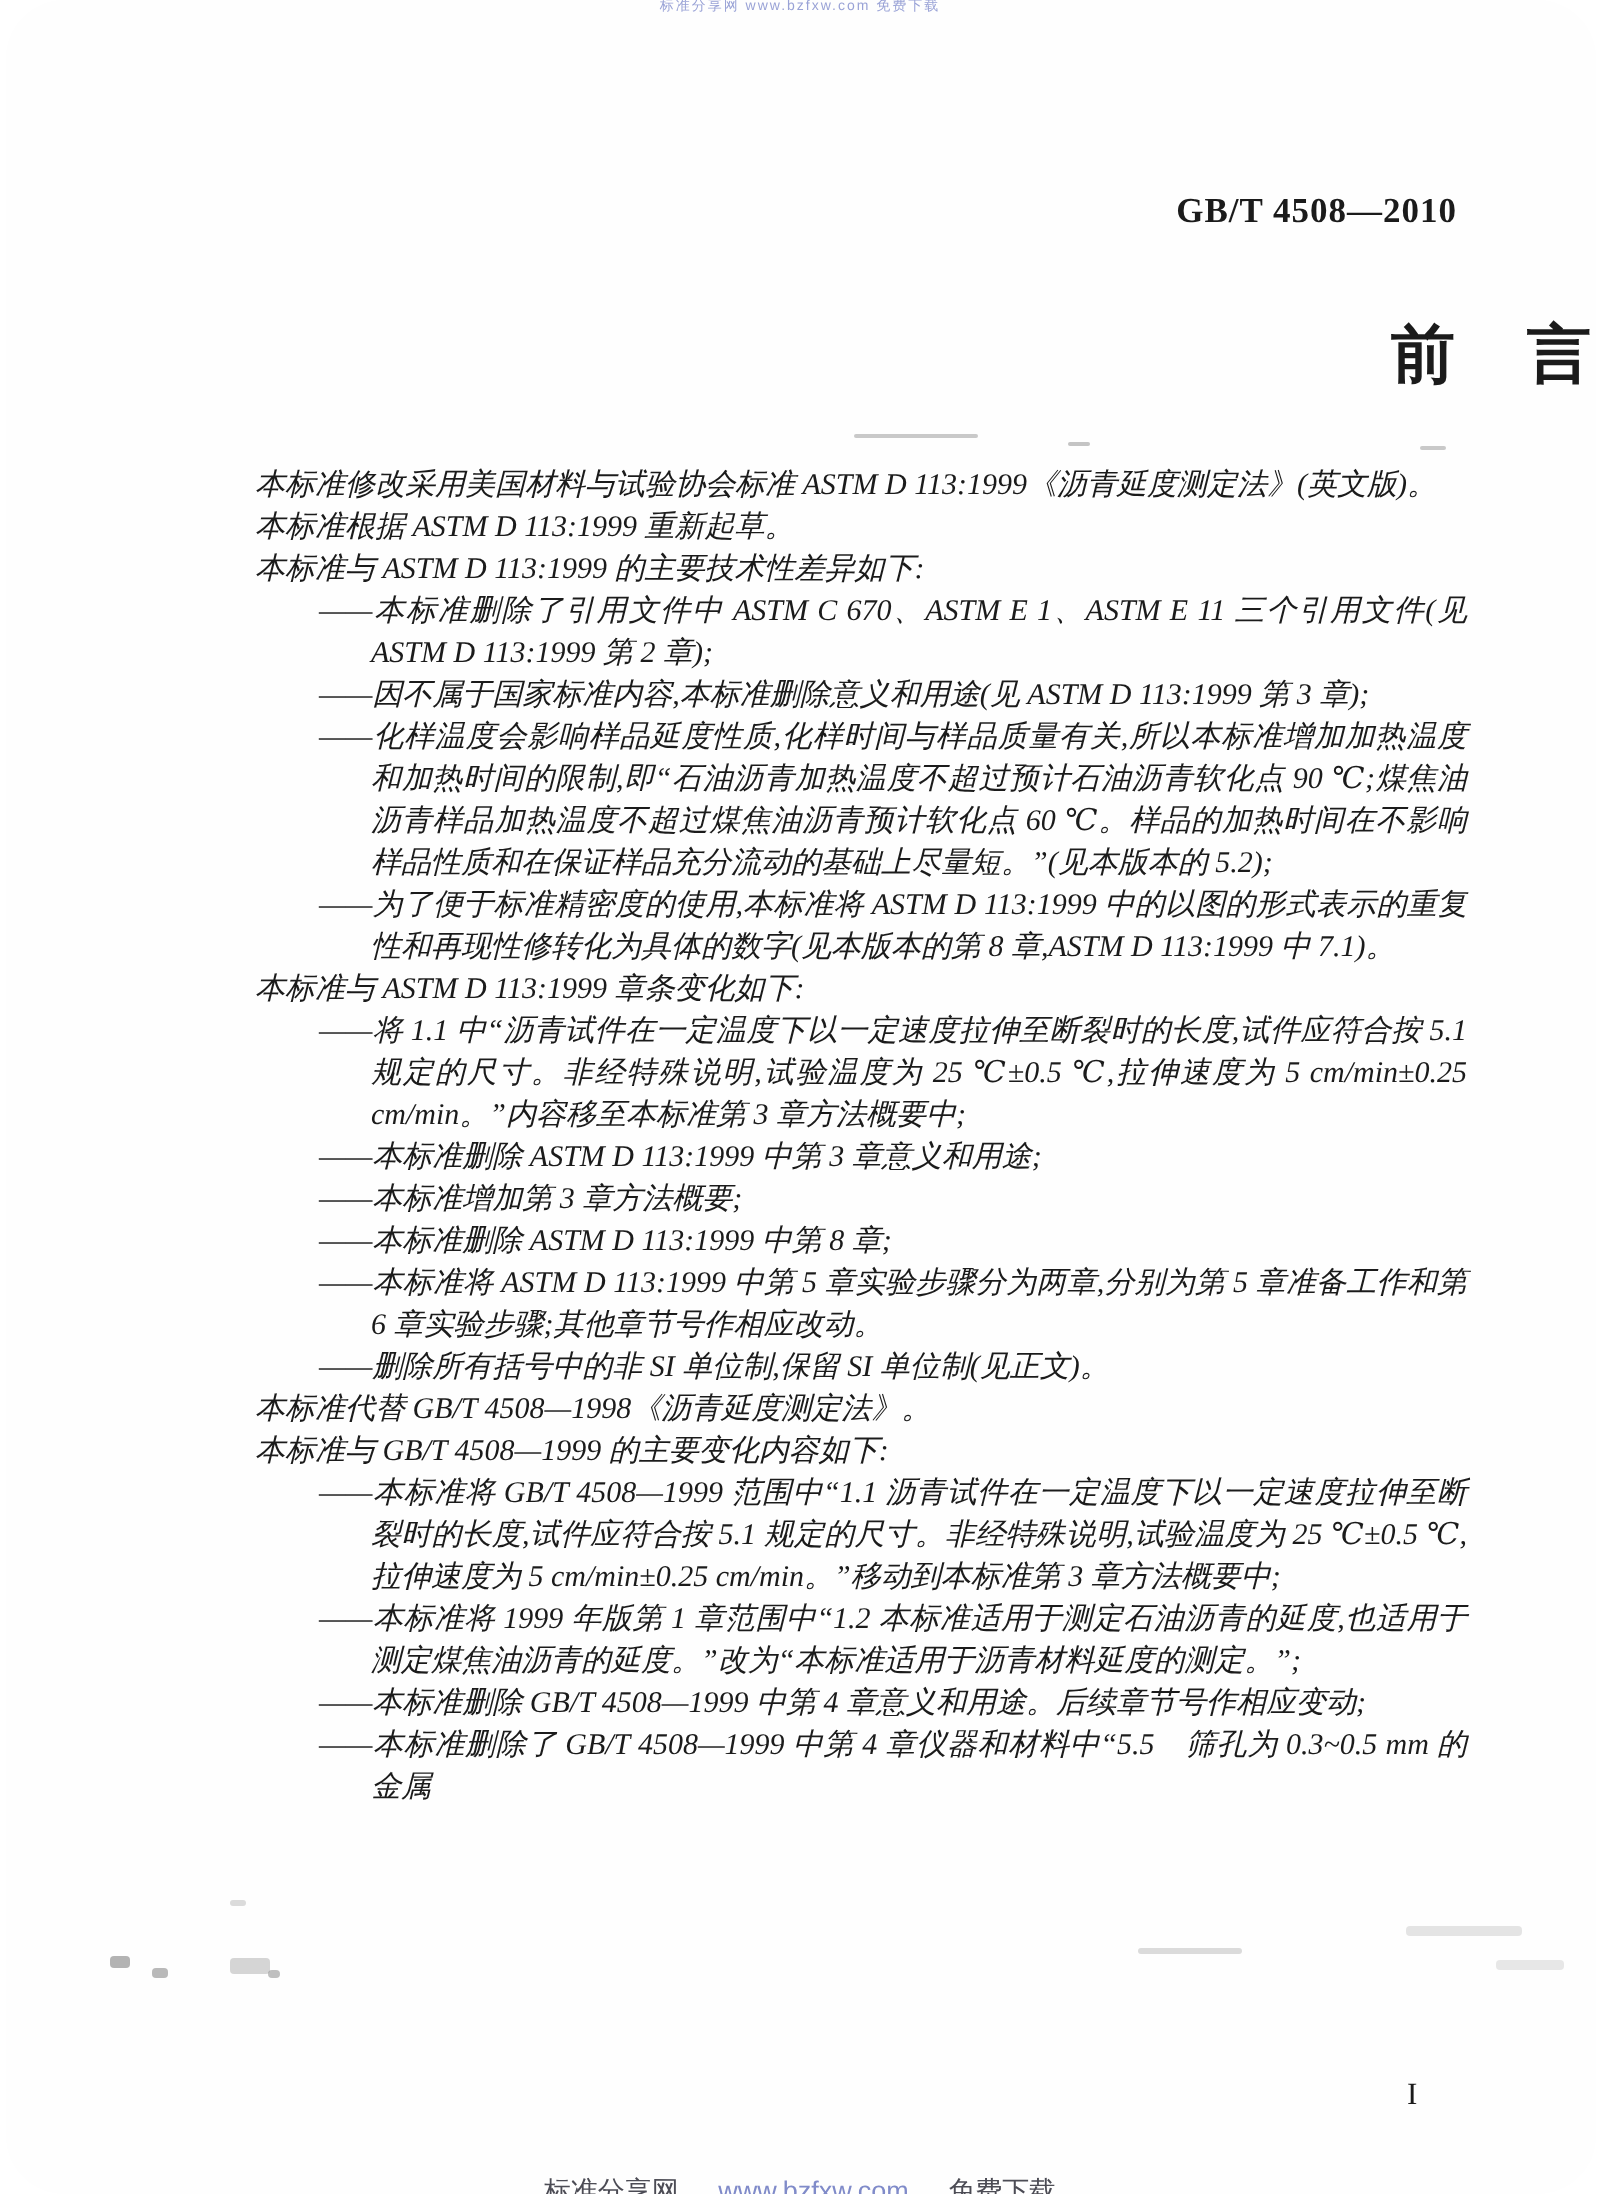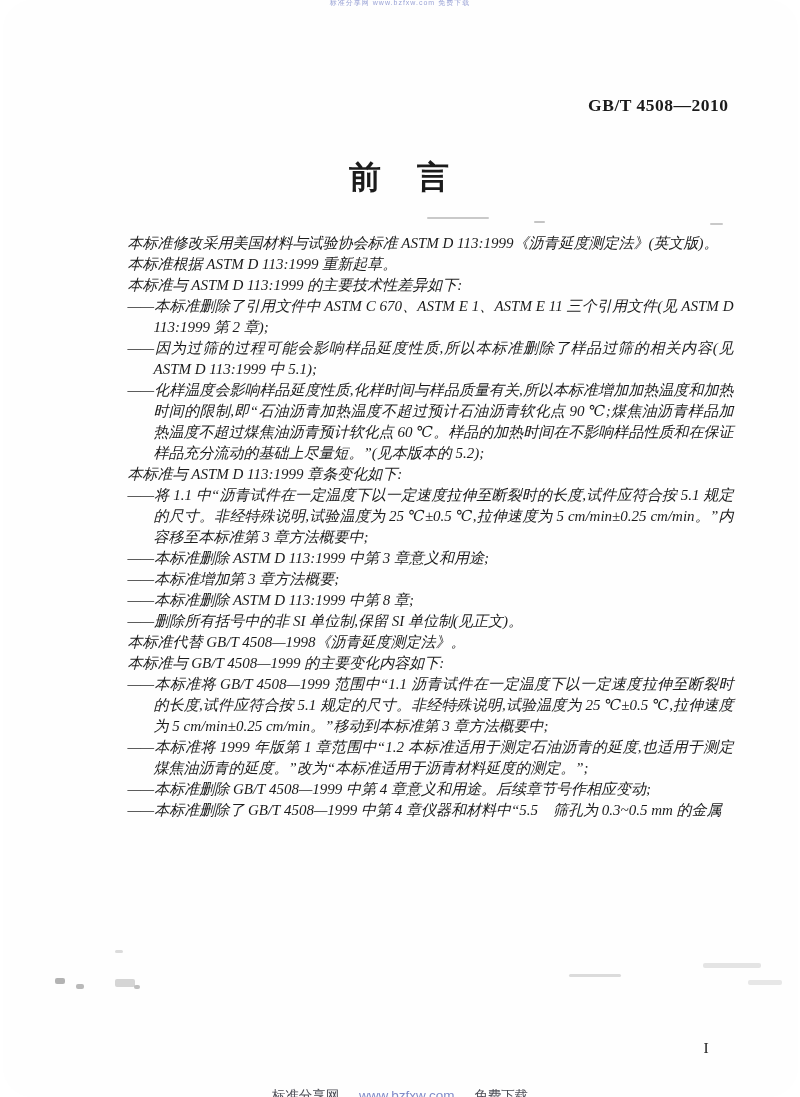--- a/index.html
+++ b/index.html
@@ -14,28 +14,28 @@
     position:absolute;top:-2px;left:0;width:100%;text-align:center;
     font-size:7px;letter-spacing:1px;color:#8f99d2;opacity:.9;
     font-family:"Liberation Sans","DejaVu Sans",sans-serif;
   }
   .std-code{
     position:absolute;top:95px;right:69px;
     font-size:17.5px;font-weight:bold;letter-spacing:.5px;
   }
   .title{
     position:absolute;top:156px;left:0;width:100%;margin:0;
-    text-align:center;font-size:32px;font-weight:bold;letter-spacing:2px;
+    text-align:right;font-size:32px;font-weight:bold;letter-spacing:2px;
   }
   .body{
     position:absolute;left:125px;top:233px;width:606px;
     font-size:15px;line-height:21px;text-align:justify;
   }
   .blk{margin:0;padding:0;font-style:italic;}
-  .item{padding-left:26px;text-indent:-26px;}
+  .item{padding-left:26px;text-indent:-26px;margin-left:32px;}
   .page-number{
     position:absolute;left:701px;top:1039px;font-size:15.5px;
   }
   .wm-bottom{
     position:absolute;top:1087px;left:0;width:100%;text-align:center;
     font-size:13.5px;color:#4c4c55;white-space:nowrap;
     font-family:"Liberation Sans","DejaVu Sans",sans-serif;
   }
   .wm-bottom .wm-url{color:#808bc9;margin:0 16px;}
   .artifact{position:absolute;background:#8a8a8a;border-radius:2px;}
@@ -49,27 +49,29 @@
 
   <div class="std-code">GB/T 4508—2010</div>
 
   <h1 class="title">前　言</h1>
 
   <div class="body">
     <div class="blk para">本标准修改采用美国材料与试验协会标准 ASTM D 113:1999《沥青延度测定法》(英文版)。</div>
     <div class="blk para">本标准根据 ASTM D 113:1999 重新起草。</div>
     <div class="blk para">本标准与 ASTM D 113:1999 的主要技术性差异如下:</div>
     <div class="blk item">——本标准删除了引用文件中 ASTM C 670、ASTM E 1、ASTM E 11 三个引用文件(见 ASTM D 113:1999 第 2 章);</div>
-    <div class="blk item">——因为过筛的过程可能会影响样品延度性质,所以本标准删除了样品过筛的相关内容(见 ASTM D 113:1999 中 5.1);</div>
+    <div class="blk item">——因不属于国家标准内容,本标准删除意义和用途(见 ASTM D 113:1999 第 3 章);</div>
     <div class="blk item">——化样温度会影响样品延度性质,化样时间与样品质量有关,所以本标准增加加热温度和加热时间的限制,即“石油沥青加热温度不超过预计石油沥青软化点 90 ℃;煤焦油沥青样品加热温度不超过煤焦油沥青预计软化点 60 ℃。样品的加热时间在不影响样品性质和在保证样品充分流动的基础上尽量短。”(见本版本的 5.2);</div>
+    <div class="blk item">——为了便于标准精密度的使用,本标准将 ASTM D 113:1999 中的以图的形式表示的重复性和再现性修转化为具体的数字(见本版本的第 8 章,ASTM D 113:1999 中 7.1)。</div>
     <div class="blk para">本标准与 ASTM D 113:1999 章条变化如下:</div>
     <div class="blk item">——将 1.1 中“沥青试件在一定温度下以一定速度拉伸至断裂时的长度,试件应符合按 5.1 规定的尺寸。非经特殊说明,试验温度为 25 ℃±0.5 ℃,拉伸速度为 5 cm/min±0.25 cm/min。”内容移至本标准第 3 章方法概要中;</div>
     <div class="blk item">——本标准删除 ASTM D 113:1999 中第 3 章意义和用途;</div>
     <div class="blk item">——本标准增加第 3 章方法概要;</div>
     <div class="blk item">——本标准删除 ASTM D 113:1999 中第 8 章;</div>
+    <div class="blk item">——本标准将 ASTM D 113:1999 中第 5 章实验步骤分为两章,分别为第 5 章准备工作和第 6 章实验步骤;其他章节号作相应改动。</div>
     <div class="blk item">——删除所有括号中的非 SI 单位制,保留 SI 单位制(见正文)。</div>
     <div class="blk para">本标准代替 GB/T 4508—1998《沥青延度测定法》。</div>
     <div class="blk para">本标准与 GB/T 4508—1999 的主要变化内容如下:</div>
     <div class="blk item">——本标准将 GB/T 4508—1999 范围中“1.1 沥青试件在一定温度下以一定速度拉伸至断裂时的长度,试件应符合按 5.1 规定的尺寸。非经特殊说明,试验温度为 25 ℃±0.5 ℃,拉伸速度为 5 cm/min±0.25 cm/min。”移动到本标准第 3 章方法概要中;</div>
     <div class="blk item">——本标准将 1999 年版第 1 章范围中“1.2 本标准适用于测定石油沥青的延度,也适用于测定煤焦油沥青的延度。”改为“本标准适用于沥青材料延度的测定。”;</div>
     <div class="blk item">——本标准删除 GB/T 4508—1999 中第 4 章意义和用途。后续章节号作相应变动;</div>
     <div class="blk item">——本标准删除了 GB/T 4508—1999 中第 4 章仪器和材料中“5.5　筛孔为 0.3~0.5 mm 的金属</div>
   </div>
 
   <div class="page-number">I</div>

